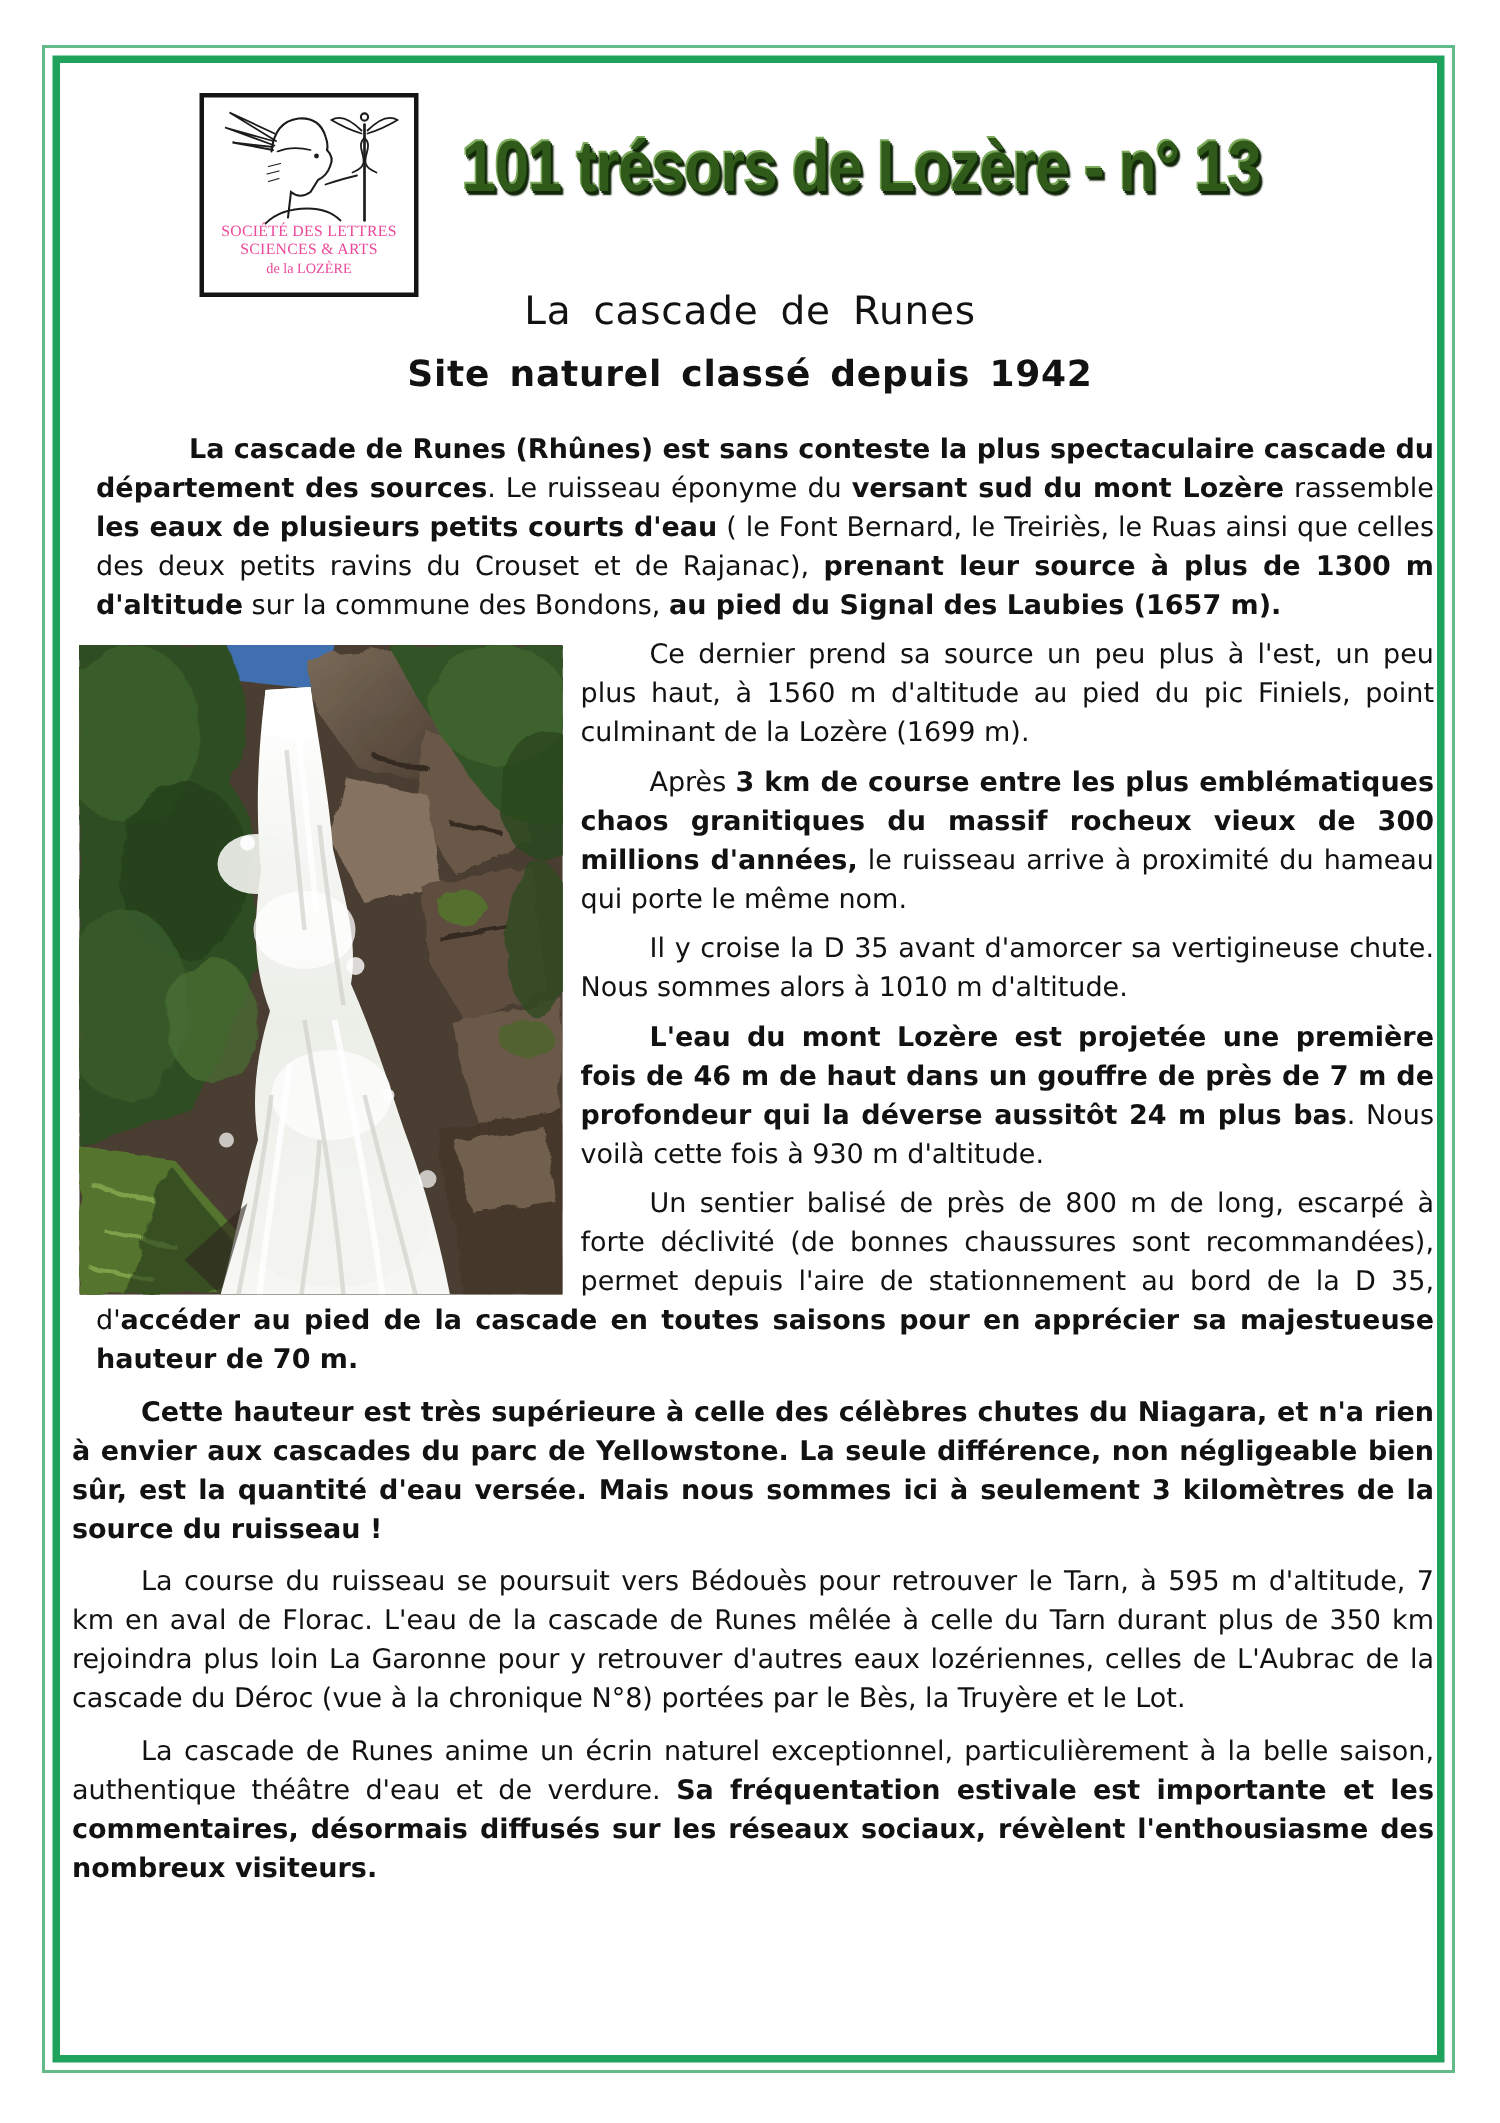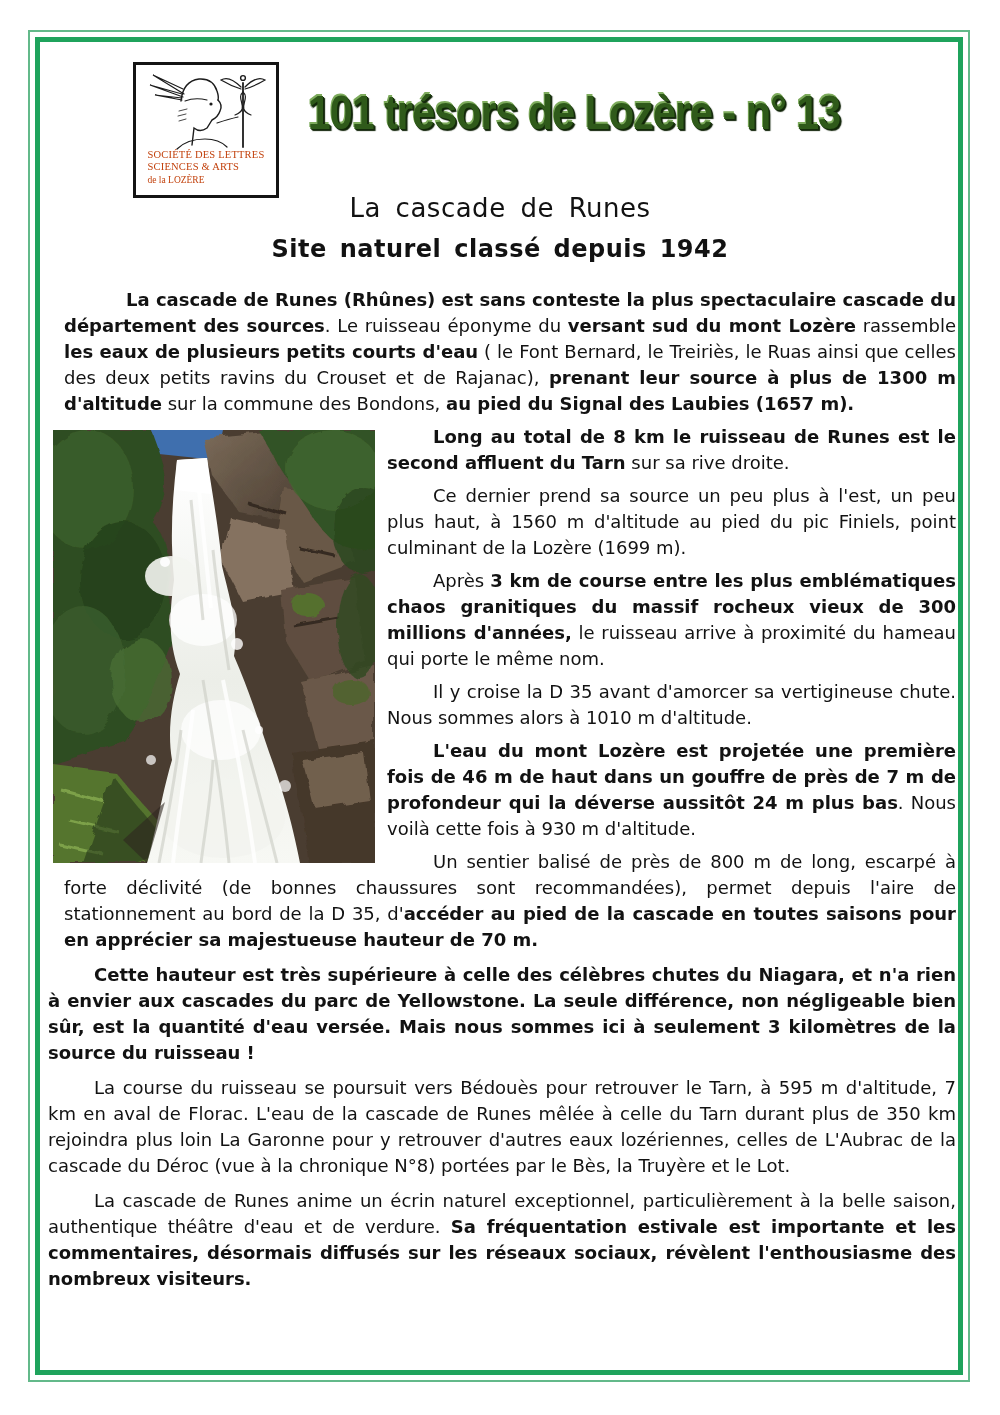--- a/index.html
+++ b/index.html
@@ -17,21 +17,21 @@
     border:5px solid var(--frame-green,#1fa35c);box-sizing:border-box;
   }
   
   .logo{
     position:absolute;left:133px;top:62px;width:146px;height:136px;
     border:3px solid #141414;background:#fff;box-sizing:border-box;
     display:flex;flex-direction:column;align-items:center;
   }
   .logo svg{display:block;margin-top:2px;}
   .logo-text{
-    text-align:left;font-family:"Liberation Serif",serif;color:#c2410c;
+    text-align:center;font-family:"Liberation Serif",serif;color:#ec4899;
     line-height:12px;margin-top:-2px;
   }
   .logo-text .l1,.logo-text .l2{font-size:10.5px;letter-spacing:.2px;}
   .logo-text .l3{font-size:9.5px;margin-top:1px;}
   
   .series-title{
     position:absolute;left:288px;top:86px;width:572px;text-align:center;
     font-family:"Liberation Sans",sans-serif;font-weight:700;
     font-size:43px;letter-spacing:-1px;line-height:1.1;
     color:var(--title-green,#30591b);
@@ -185,21 +185,20 @@
         <circle cx="184" cy="214" r="6" fill="#fff" opacity=".8"></circle>
         <circle cx="98" cy="330" r="5" fill="#fff" opacity=".7"></circle>
         <circle cx="232" cy="356" r="6" fill="#fff" opacity=".7"></circle>
         <circle cx="206" cy="300" r="4" fill="#fff" opacity=".8"></circle>
       </g>
 
       <path d="M94,433 L112,372 L70,410 Z" fill="#2e2620" opacity=".6"></path>
     </svg>
   </div>
 
-  <p><span style="font-weight: 700;">Long au total de 8 km le ruisseau de Runes est le second affluent du Tarn</span><span> sur sa rive droite.</span></p>
   <p><span>Ce dernier prend sa source un peu plus à l'est, un peu plus haut, à 1560 m d'altitude au pied du pic Finiels, point culminant de la Lozère (1699 m).</span></p>
   <p><span>Après </span><span style="font-weight: 700;">3 km de course entre les plus emblématiques chaos granitiques du massif rocheux vieux de 300 millions d'années,</span><span> le ruisseau arrive à proximité du hameau qui porte le même nom.</span></p>
   <p><span>Il y croise la D 35 avant d'amorcer sa vertigineuse chute. Nous sommes alors à 1010 m d'altitude.</span></p>
   <p><span style="font-weight: 700;">L'eau du mont Lozère est projetée une première fois de 46 m de haut dans un gouffre de près de 7 m de profondeur qui la déverse aussitôt 24 m plus bas</span><span>. Nous voilà cette fois à 930 m d'altitude.</span></p>
   <p><span>Un sentier balisé de près de 800 m de long, escarpé à forte déclivité (de bonnes chaussures sont recommandées), permet depuis l'aire de stationnement au bord de la D 35, d'</span><span style="font-weight: 700;">accéder au pied de la cascade en toutes saisons pour en apprécier sa majestueuse hauteur de 70 m.</span></p>
 
   <div class="after-photo">
     <p><span style="font-weight: 700;">Cette hauteur est très supérieure à celle des célèbres chutes du Niagara, et n'a rien à envier aux cascades du parc de Yellowstone. La seule différence, non négligeable bien sûr, est la quantité d'eau versée. Mais nous sommes ici à seulement 3 kilomètres de la source du ruisseau !</span></p>
     <p class="gap"><span>La course du ruisseau se poursuit vers Bédouès pour retrouver le Tarn, à 595 m d'altitude, 7 km en aval de Florac. L'eau de la cascade de Runes mêlée à celle du Tarn durant plus de 350 km rejoindra plus loin La Garonne pour y retrouver d'autres eaux lozériennes, celles de L'Aubrac de la cascade du Déroc (vue à la chronique N°8) portées par le Bès, la Truyère et le Lot.</span></p>
     <p class="gap"><span>La cascade de Runes anime un écrin naturel exceptionnel, particulièrement à la belle saison, authentique théâtre d'eau et de verdure. </span><span style="font-weight: 700;">Sa fréquentation estivale est importante et les commentaires, désormais diffusés sur les réseaux sociaux, révèlent l'enthousiasme des nombreux visiteurs.</span></p>

